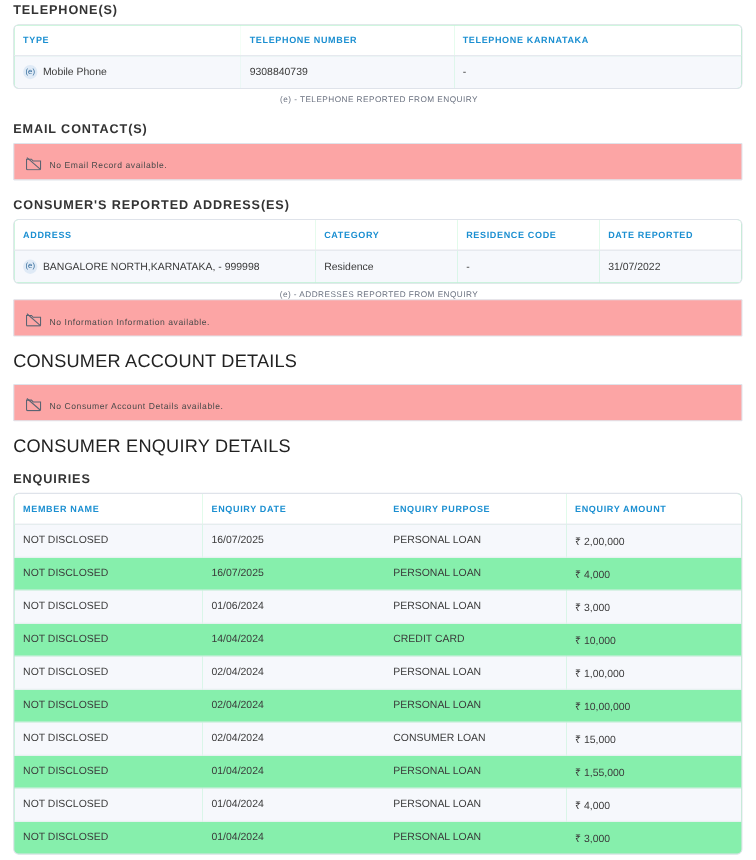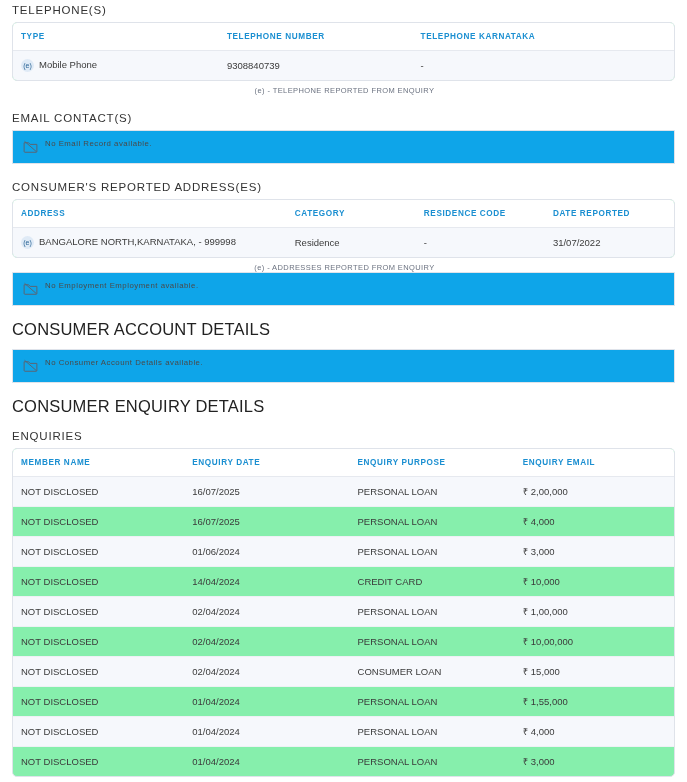--- a/index.html
+++ b/index.html
@@ -17,21 +17,21 @@
   .page {
     width: 687px;
     height: 782px;
     box-sizing: border-box;
     padding: 0 12px;
     position: relative;
     overflow: hidden;
   }
   .sec-title {
     font-size: 11.5px;
-    font-weight: normal;
+    font-weight: bold;
     letter-spacing: 0.8px;
     color: #333333;
     margin: 0 0 6px 0;
     padding-top: 4px;
   }
   .big-title {
     font-size: 16.5px;
     font-weight: normal;
     letter-spacing: 0.2px;
     color: #222222;
@@ -84,23 +84,23 @@
   .footnote {
     font-size: 7.5px;
     color: #6b7280;
     letter-spacing: 0.4px;
     margin: 5px 0 0 2px;
     text-align: center;
   }
   .empty-box {
     border: 1px solid #dfe3ea;
     border-radius: 1px;
-    background: #0ea5e9;
+    background: #fca5a5;
     display: flex;
-    align-items: flex-start;
+    align-items: flex-end;
     padding: 8px 10px;
     min-height: 16px;
   }
   .empty-box .msg {
     font-size: 7.8px;
     color: #4a4a4a;
     letter-spacing: 0.5px;
   }
   .nodata-icon {
     width: 15px;
@@ -192,21 +192,21 @@
   </div>
   <div class="footnote">(e) - ADDRESSES REPORTED FROM ENQUIRY</div>
 
   <div class="empty-box">
     <span class="nodata-icon">
       <svg width="15" height="13" viewBox="0 0 20 17" xmlns="http://www.w3.org/2000/svg">
         <path d="M1.5 3.5h6l2 2.2h9v9.3a1.2 1.2 0 0 1-1.2 1.2H2.7a1.2 1.2 0 0 1-1.2-1.2V3.5z" fill="none" stroke="#5b6472" stroke-width="1.3"></path>
         <line x1="2" y1="1.5" x2="18" y2="15.5" stroke="#5b6472" stroke-width="1.3"></line>
       </svg>
     </span>
-    <span class="msg">No Employment Employment available.</span>
+    <span class="msg">No Information Information available.</span>
   </div>
 
   <div class="big-title">CONSUMER ACCOUNT DETAILS</div>
   <div class="empty-box">
     <span class="nodata-icon">
       <svg width="15" height="13" viewBox="0 0 20 17" xmlns="http://www.w3.org/2000/svg">
         <path d="M1.5 3.5h6l2 2.2h9v9.3a1.2 1.2 0 0 1-1.2 1.2H2.7a1.2 1.2 0 0 1-1.2-1.2V3.5z" fill="none" stroke="#5b6472" stroke-width="1.3"></path>
         <line x1="2" y1="1.5" x2="18" y2="15.5" stroke="#5b6472" stroke-width="1.3"></line>
       </svg>
     </span>
@@ -215,21 +215,21 @@
 
   <div class="big-title">CONSUMER ENQUIRY DETAILS</div>
   <div class="sec-title">ENQUIRIES</div>
   <div class="card">
     <table class="tbl">
       <thead>
         <tr>
           <th class="enq-c1 cell-indent">MEMBER NAME</th>
           <th class="enq-c2">ENQUIRY DATE</th>
           <th class="enq-c3">ENQUIRY PURPOSE</th>
-          <th class="enq-c4">ENQUIRY EMAIL</th>
+          <th class="enq-c4">ENQUIRY AMOUNT</th>
         </tr>
       </thead>
       <tbody>
         <tr class="row-alt">
           <td class="cell-indent">NOT DISCLOSED</td>
           <td>16/07/2025</td>
           <td>PERSONAL LOAN</td>
           <td>₹ 2,00,000</td>
         </tr>
         <tr>

